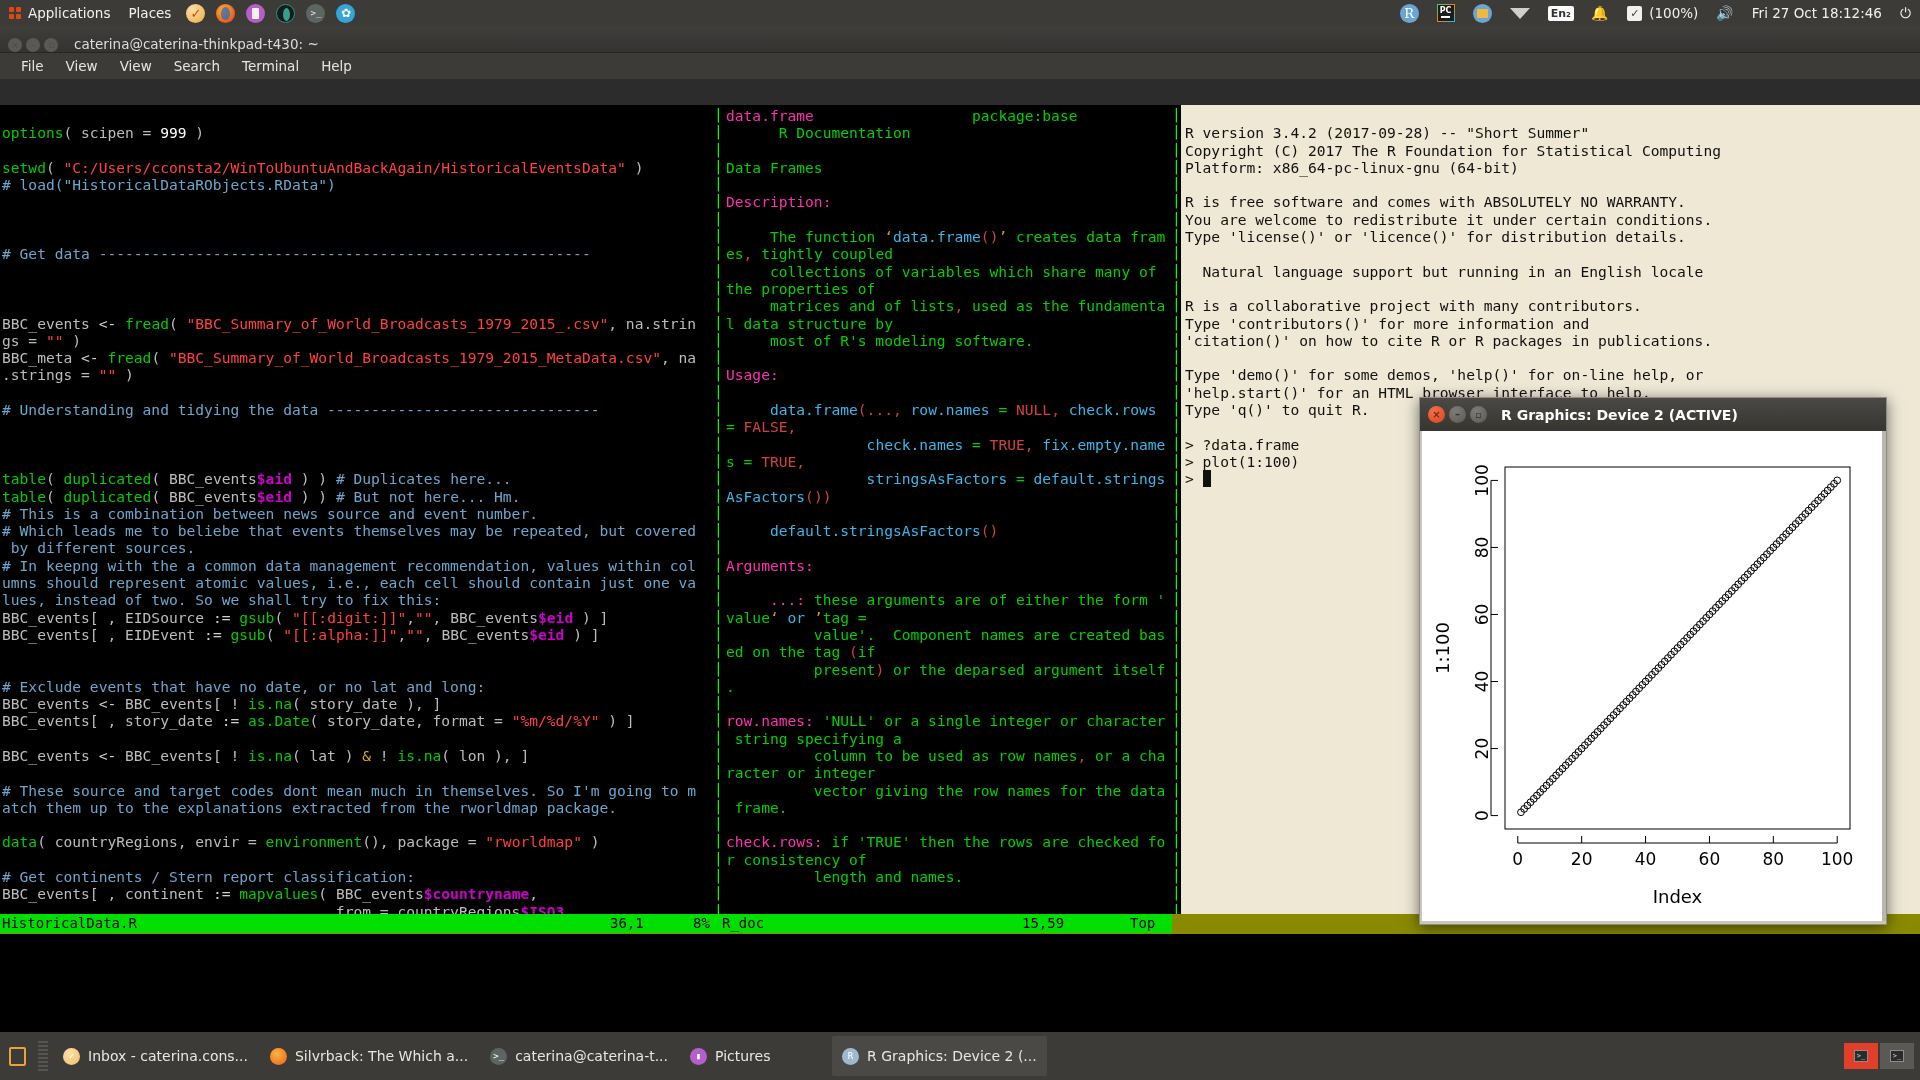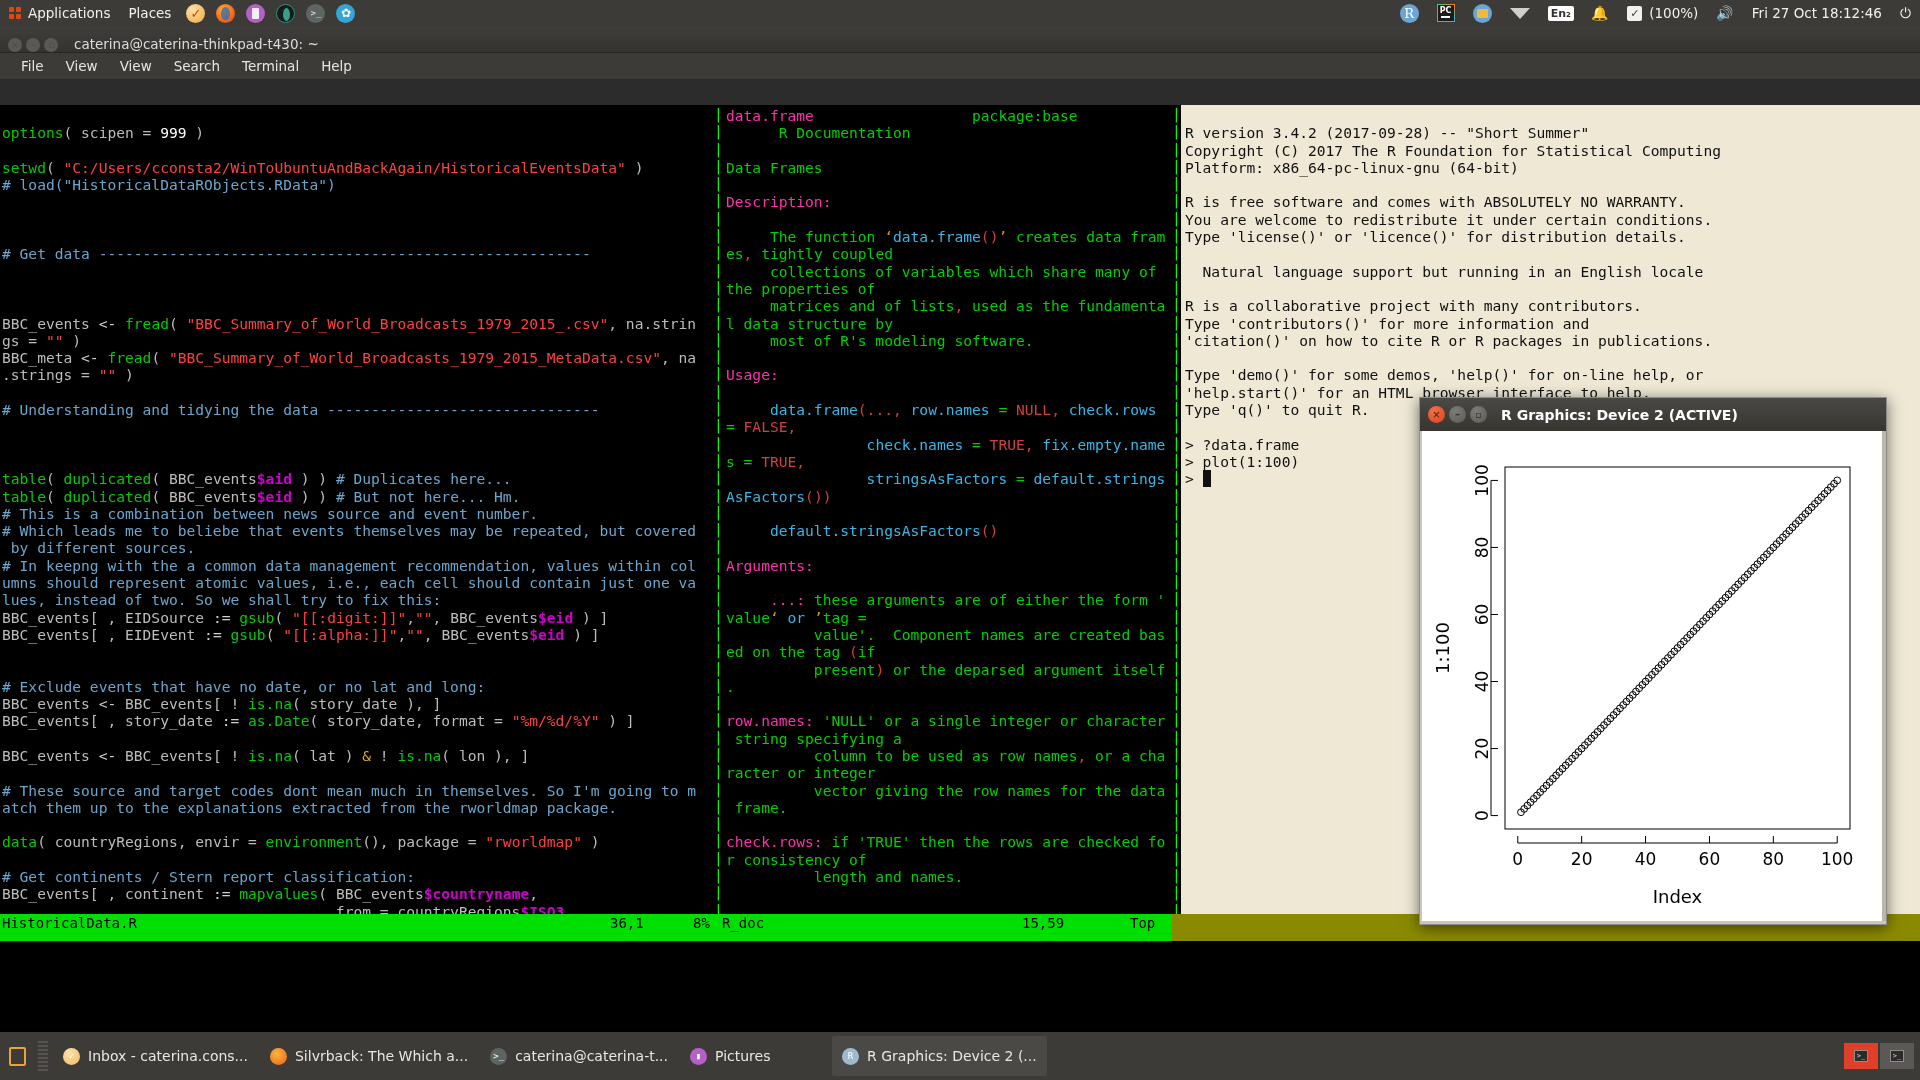--- a/index.html
+++ b/index.html
@@ -98,21 +98,21 @@
   .d-kw    { color:#d04040; }
   .d-orn   { color:#cfa000; }
   .d-arg   { color:#ff30b0; }
 
   
   .vim-status {
     position:absolute; left:0; top:809px; width:1920px; height:19px;
     font-family:"DejaVu Sans Mono",monospace; font-size:14px; line-height:19px;
     white-space:pre; color:#000;
   }
-  .vs-seg { position:absolute; top:0; height:27px; background:#00e000; color:#000; overflow:hidden;}
+  .vs-seg { position:absolute; top:0; height:19px; background:#00e000; color:#000; overflow:hidden;}
   .vs-left { left:0; width:1172px; }
   .vs-right{ left:1172px; width:748px; background:#8a8a00; color:#ffffff;}
 
   
   .bash-area { position:absolute; left:0; top:828px; width:1920px; height:45px; background:#000;
                font-family:"DejaVu Sans Mono",monospace; font-size:14.6px; color:#00d000;
                padding:14px 0 0 2px; white-space:pre; }
   .bash-rule { position:absolute; left:0; top:828px; width:1920px; height:1px; background:#8a8a00; }
 
   

